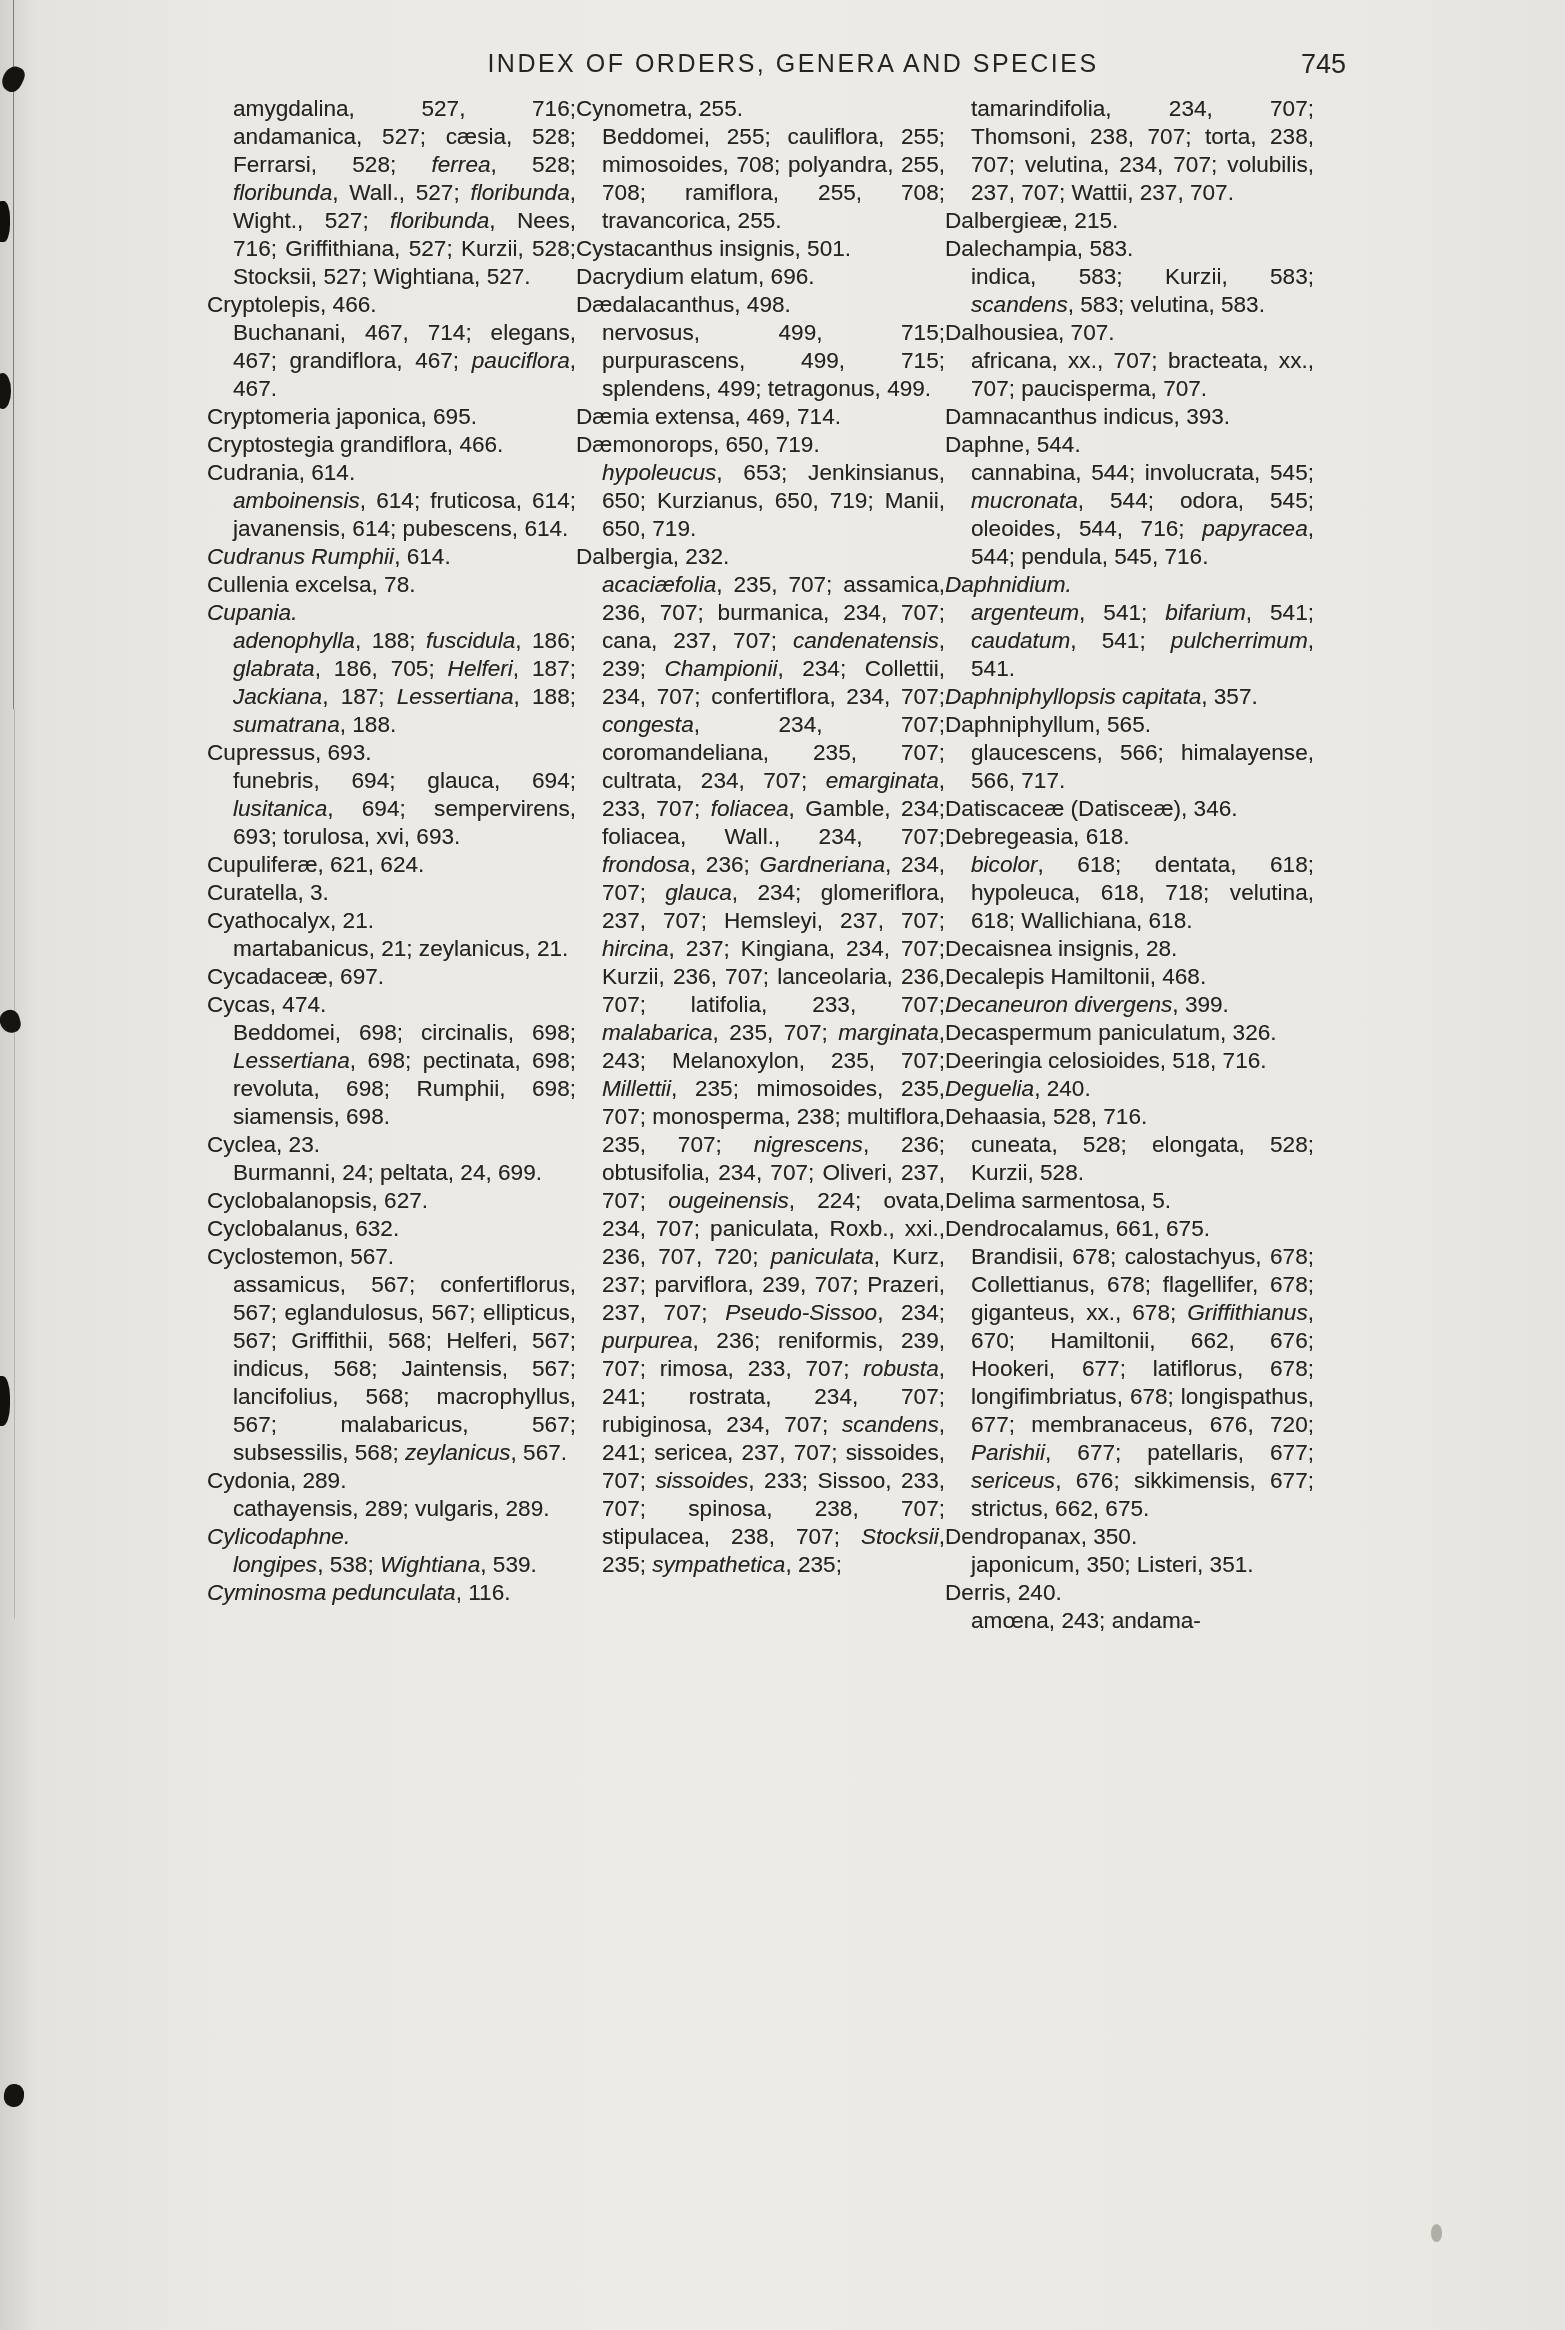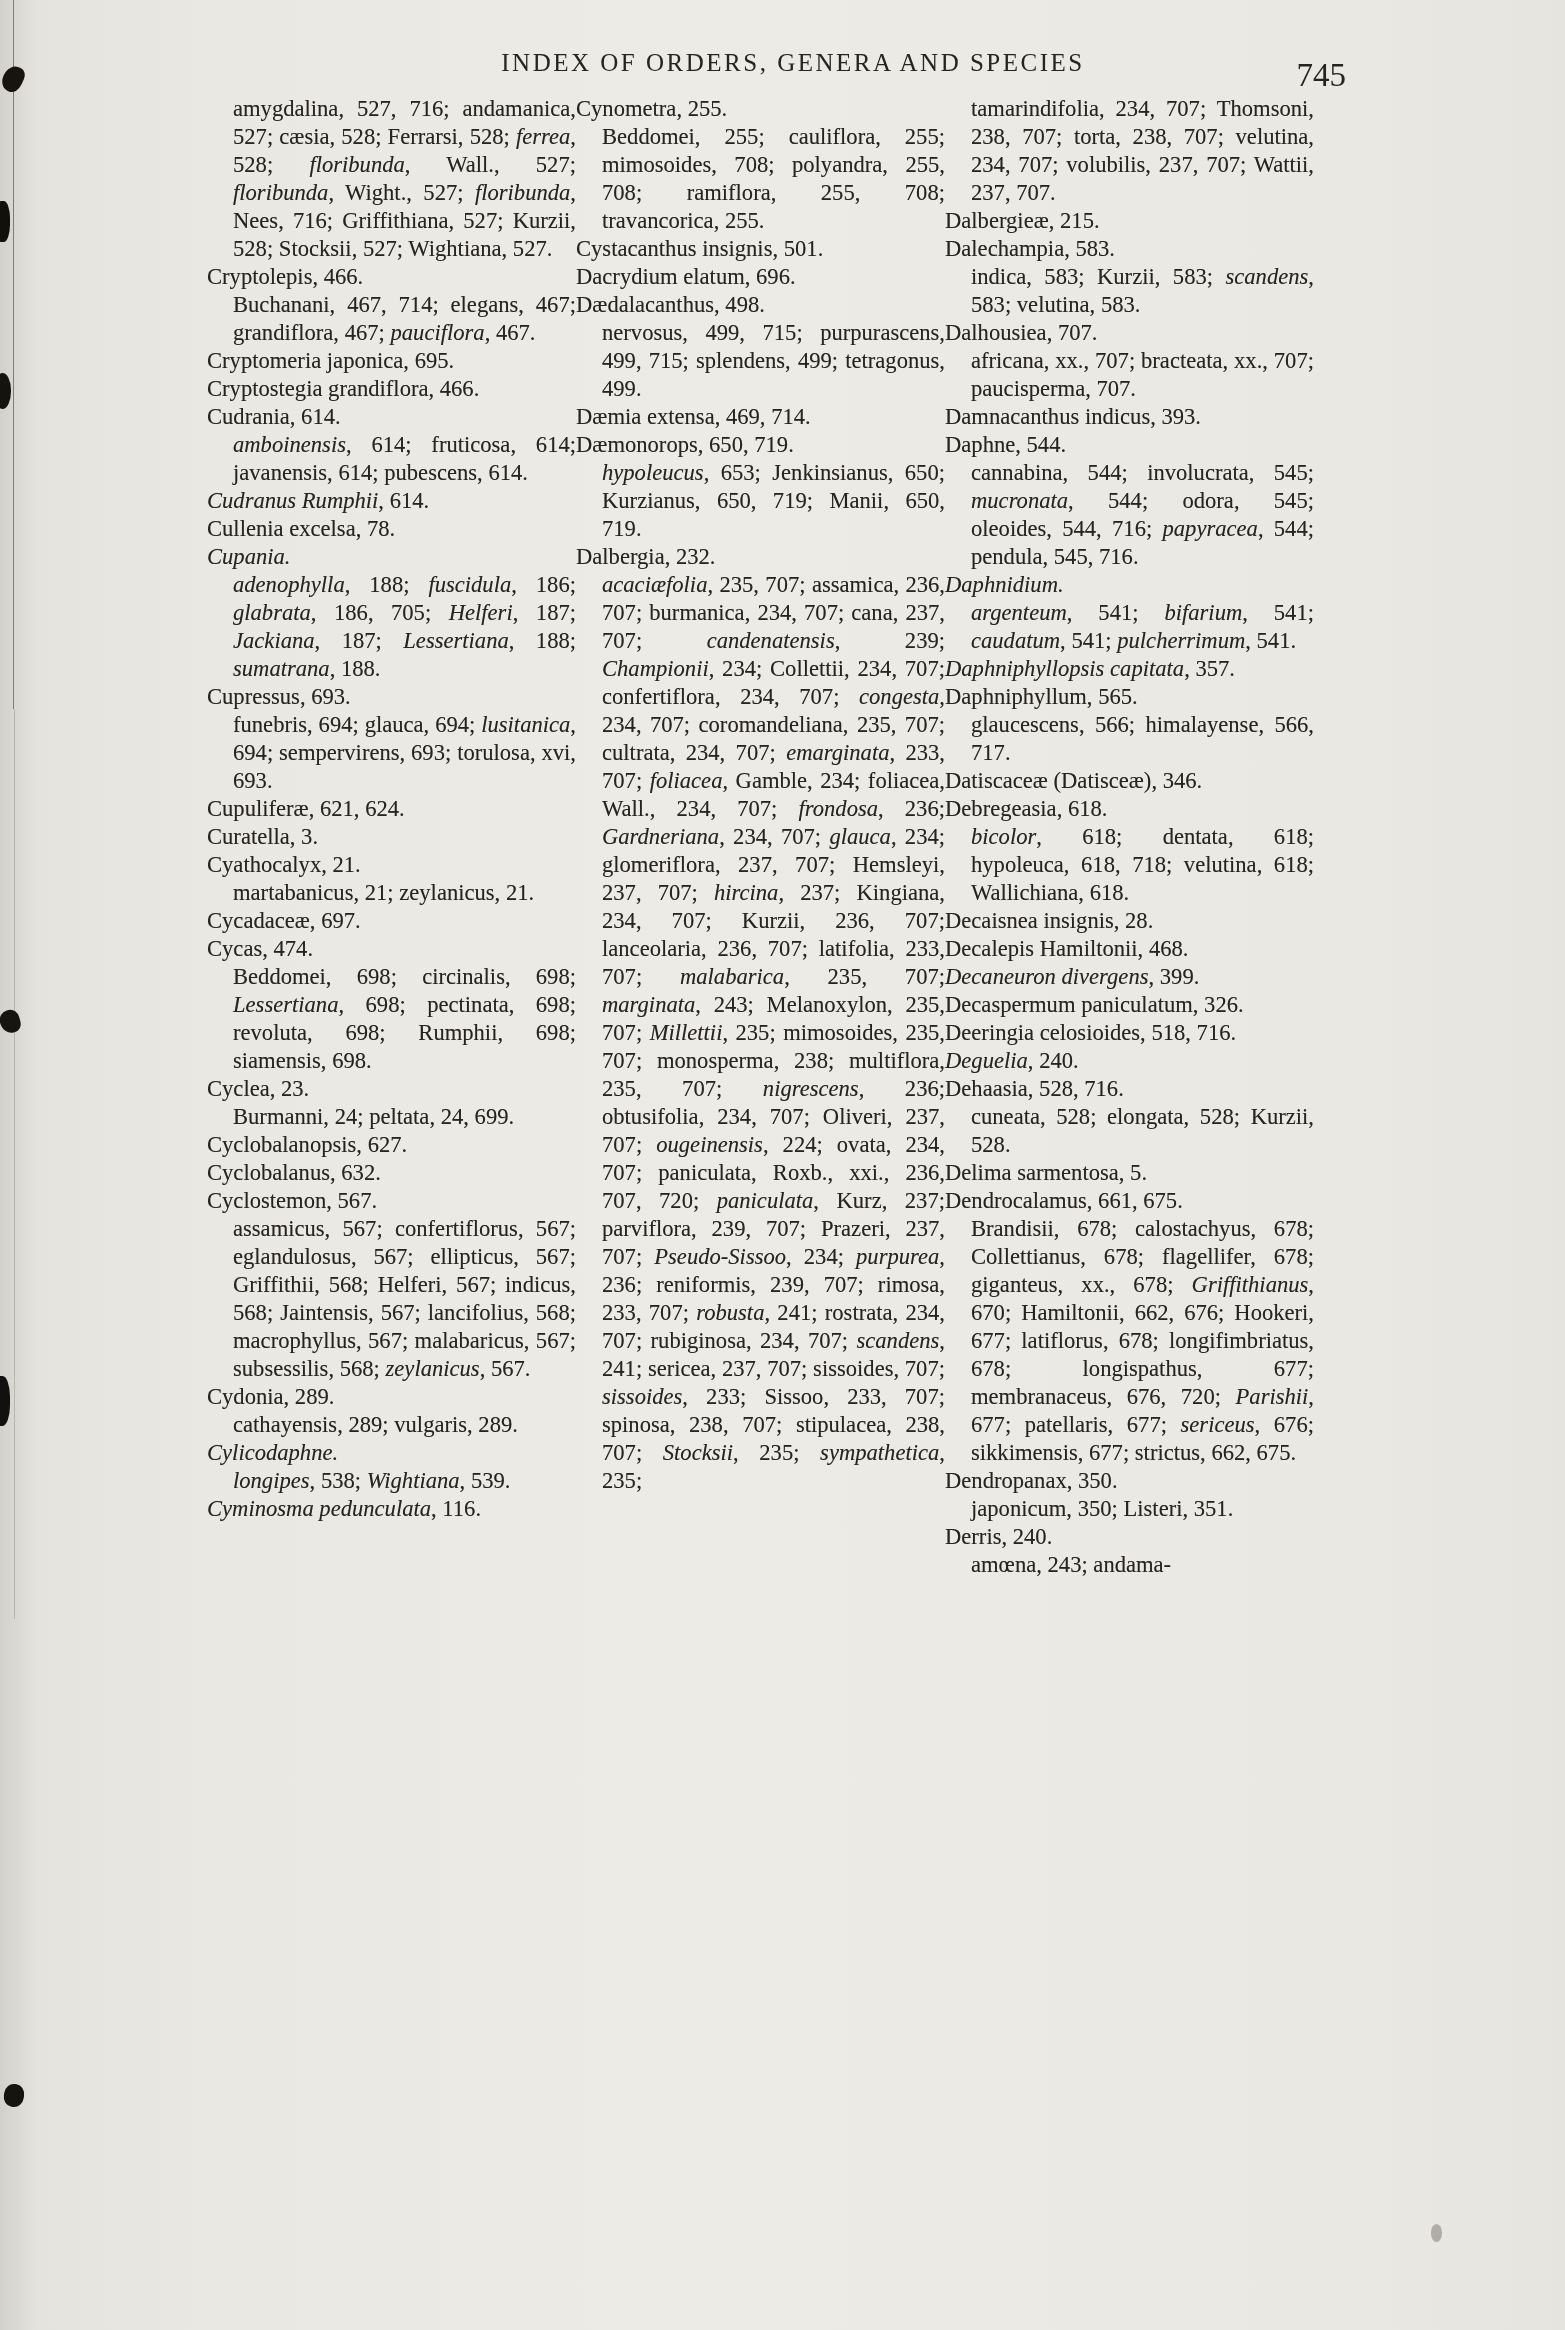--- a/index.html
+++ b/index.html
@@ -6,21 +6,21 @@
   html, body { margin: 0; padding: 0; }
 
   .page {
     position: relative;
     width: 1565px;
     height: 2330px;
     background-color: #ebe9e4;
     background-image: linear-gradient(90deg,
       #d3d1cc 0px, #e5e3de 38px, #eae8e3 201px,
       #edebe6 690px, #eae8e3 1380px, #e6e4df 1565px);
-    font-family: Liberation Serif, serif;
+    font-family: Liberation Sans, sans-serif;
     color: #262420;
     overflow: hidden;
   }
 
   .content {
     position: absolute;
     left: 207px;
     top: 49px;
     width: 1172px;
   }
@@ -28,22 +28,22 @@
   .header { position: relative; height: 36px; margin-bottom: 10px; }
   .title {
     text-align: center;
     font-size: 25px;
     letter-spacing: 2.5px;
     white-space: nowrap;
   }
   .pageno {
     position: absolute;
     right: 33px;
-    top: 8px;
-    font-size: 33px;
+    top: 0;
+    font-size: 27px;
   }
 
   .columns { display: flex; }
   .col { width: 369px; }
 
   .entry {
     margin: 0;
     font-size: 22.6px;
     line-height: 28px;
     text-align: justify;

